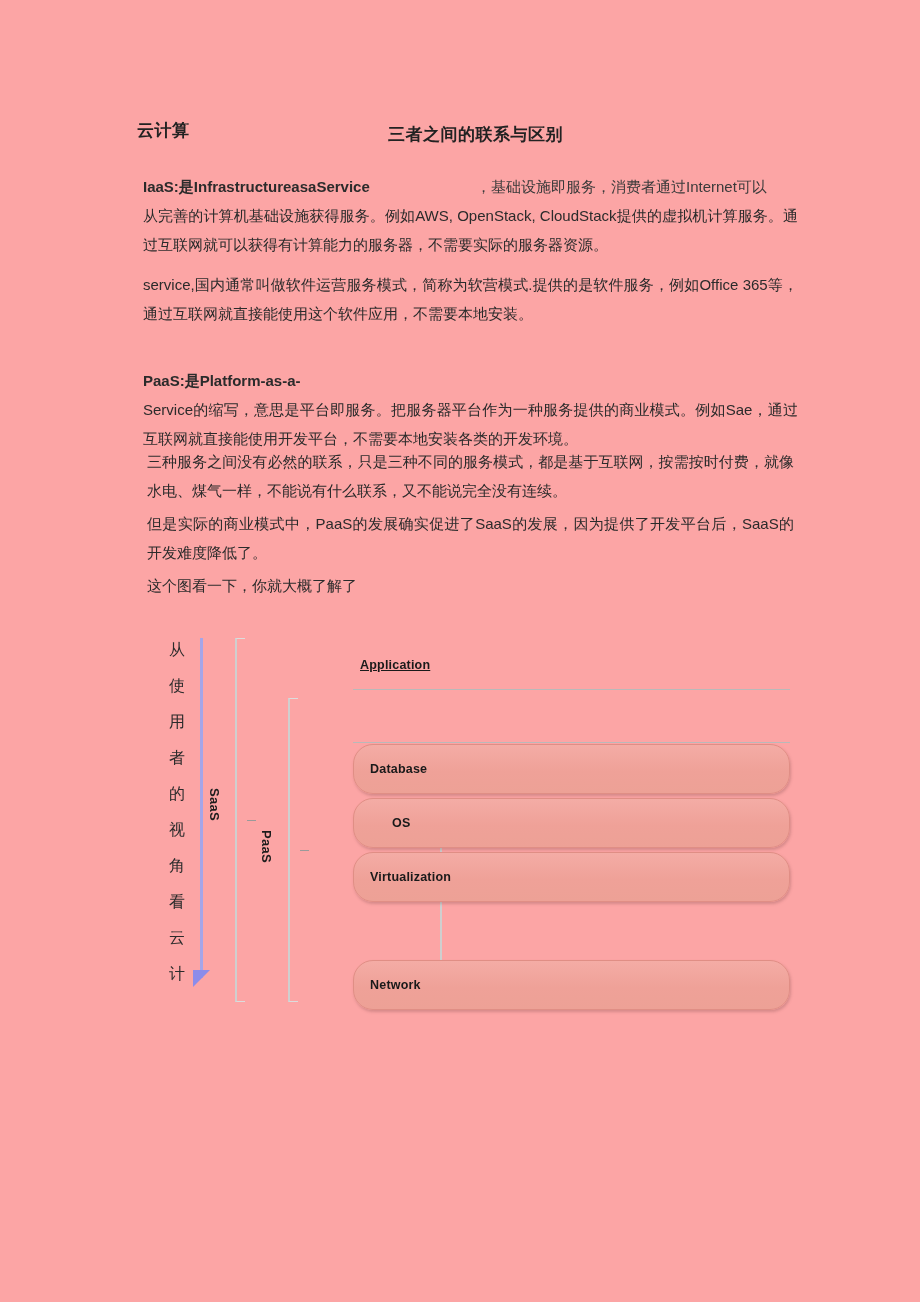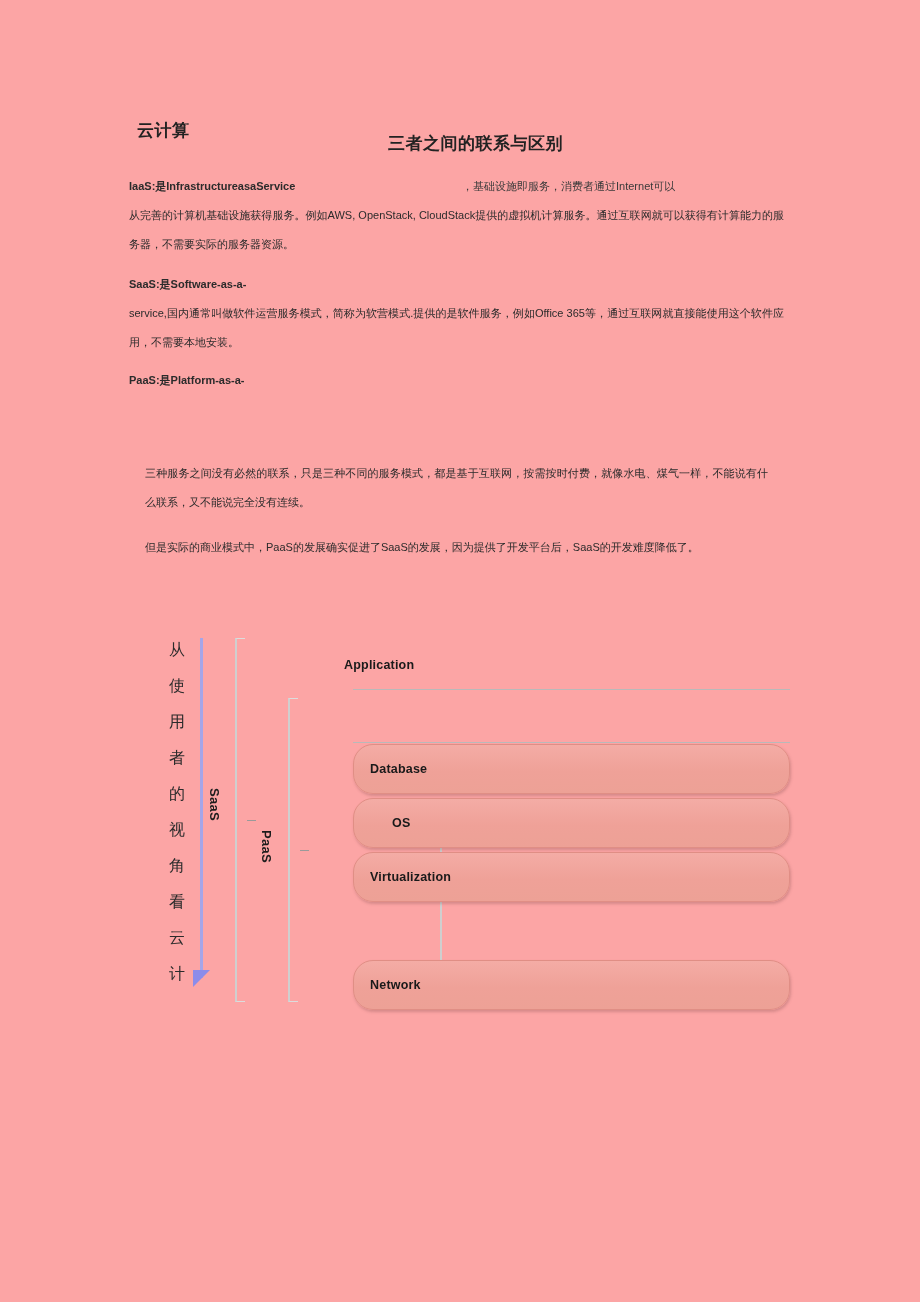--- a/index.html
+++ b/index.html
@@ -37,40 +37,40 @@
     left: 0;
     top: 0;
     font-size: 17px;
     font-weight: 700;
     color: #222;
     letter-spacing: 0.5px;
   }
   .heading-center {
     position: absolute;
     left: 251px;
-    top: 13px;
+    top: 4px;
     font-size: 17px;
     font-weight: 700;
     color: #222;
     letter-spacing: 0.5px;
   }
 
   
   .body-text {
     position: absolute;
-    left: 129px;
+    left: 143px;
     width: 655px;
-    font-size: 11px;
+    font-size: 15px;
     line-height: 29px;
     color: #2b2b2b;
     text-align: justify;
     word-break: break-all;
   }
 
-  .para { margin: 16px; }
+  .para { margin: 4px; }
 
   
   .def-head {
     display: block;
     position: relative;
     white-space: nowrap;
   }
   .def-head .tail {
     position: absolute;
     left: 333px;
@@ -160,26 +160,27 @@
     transform-origin: left top;
     white-space: nowrap;
     letter-spacing: 0.3px;
   }
   .lab-saas { left: 72px;  top: 168px; }
   .lab-paas { left: 124px; top: 210px; }
 
   
   .layer-plain {
     position: absolute;
-    left: 194px;
+    left: 210px;
     width: 430px;
     font-size: 12.5px;
     font-weight: 700;
     color: #1a1a1a;
     letter-spacing: 0.2px;
+    text-decoration: underline;
   }
   .layer-plain.app  { top: 38px; }
   .layer-plain.mid  { top: 90px; }
 
   .hr-line {
     position: absolute;
     left: 203px;
     width: 437px;
     height: 1px;
     background: #b9b9b9;
@@ -225,35 +226,34 @@
 
   <div class="body-text p-iaas">
     <span class="def-head">
       <span class="strongish">IaaS:是InfrastructureasaService</span>
       <span class="tail">，基础设施即服务，消费者通过Internet可以</span>
     </span>
     <span>从完善的计算机基础设施获得服务。例如AWS, OpenStack, CloudStack提供的虚拟机计算服务。通过互联网就可以获得有计算能力的服务器，不需要实际的服务器资源。</span>
   </div>
 
   <div class="body-text p-saas">
-    <span class="def-head">
-      <span class="strongish">SaaS:是Software-as-a-</span>
-    </span>
     <span>service,国内通常叫做软件运营服务模式，简称为软营模式.提供的是软件服务，例如Office 365等，通过互联网就直接能使用这个软件应用，不需要本地安装。</span>
   </div>
 
   <div class="body-text p-paas">
     <span class="def-head">
       <span class="strongish">PaaS:是Platform-as-a-</span>
     </span>
+    <span>Service的缩写，意思是平台即服务。把服务器平台作为一种服务提供的商业模式。例如Sae，通过互联网就直接能使用开发平台，不需要本地安装各类的开发环境。</span>
   </div>
 
   <div class="body-text p-misc">
     <div class="para">三种服务之间没有必然的联系，只是三种不同的服务模式，都是基于互联网，按需按时付费，就像水电、煤气一样，不能说有什么联系，又不能说完全没有连续。</div>
     <div class="para">但是实际的商业模式中，PaaS的发展确实促进了SaaS的发展，因为提供了开发平台后，SaaS的开发难度降低了。</div>
+    <div class="para">这个图看一下，你就大概了解了</div>
   </div>
 
   <div class="diagram">
 
     <div class="vcol">
       <span>从</span>
       <span>使</span>
       <span>用</span>
       <span>者</span>
       <span>的</span>

